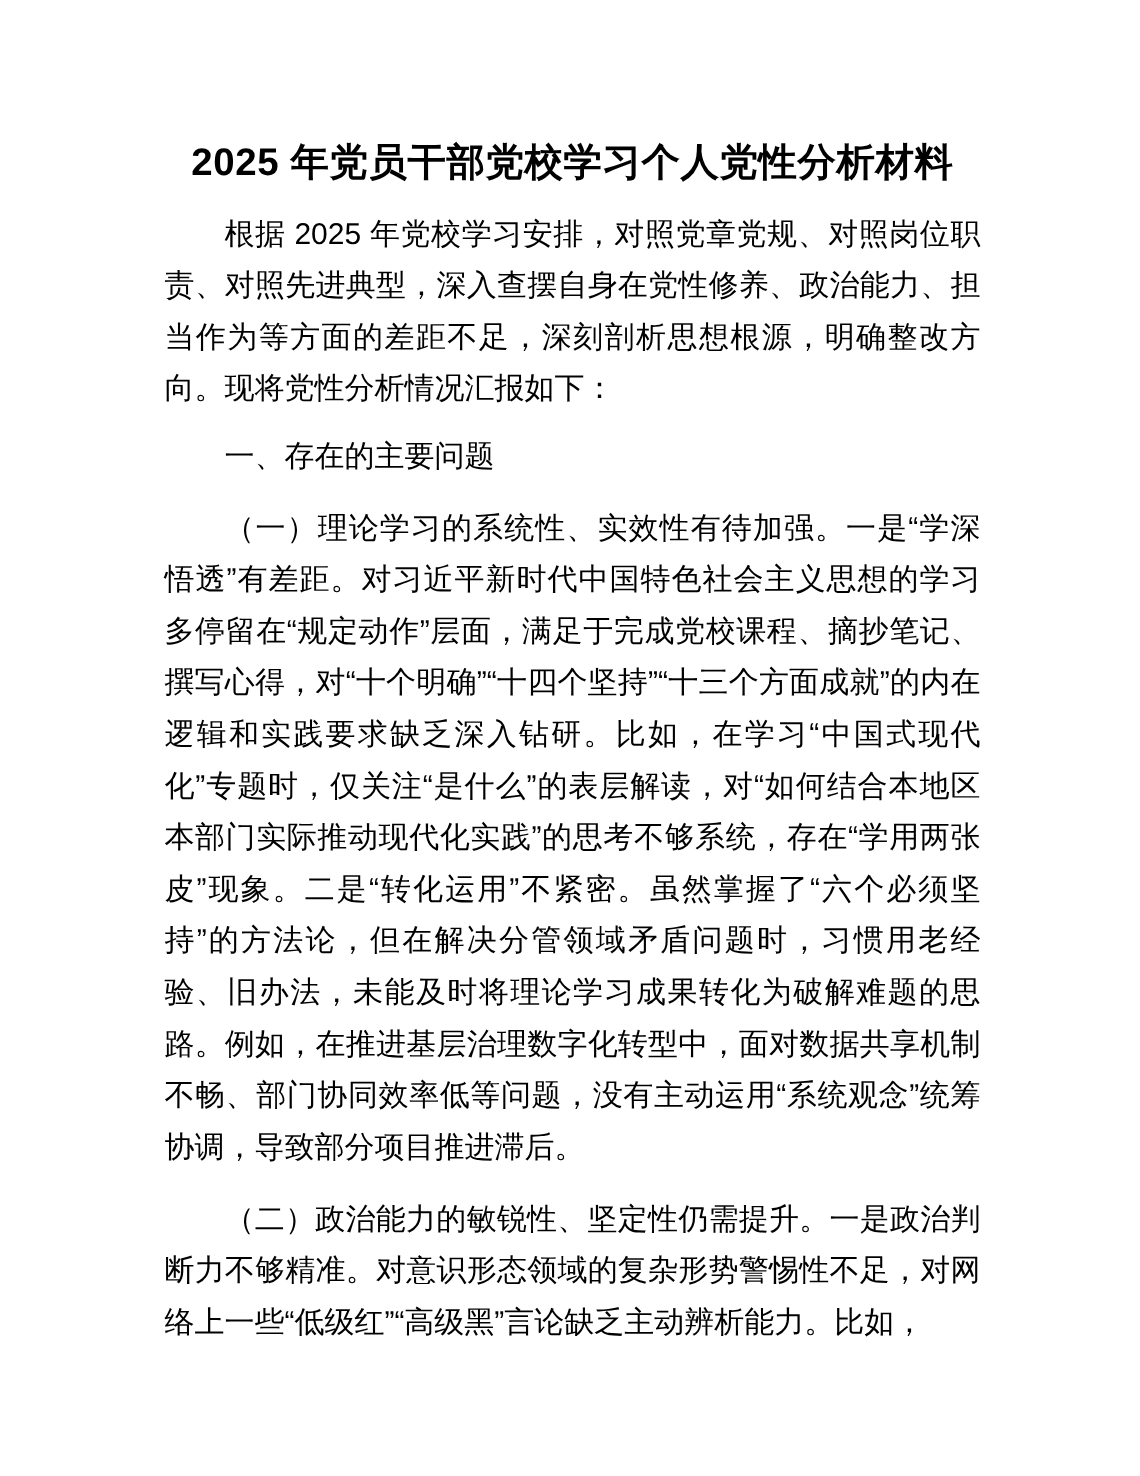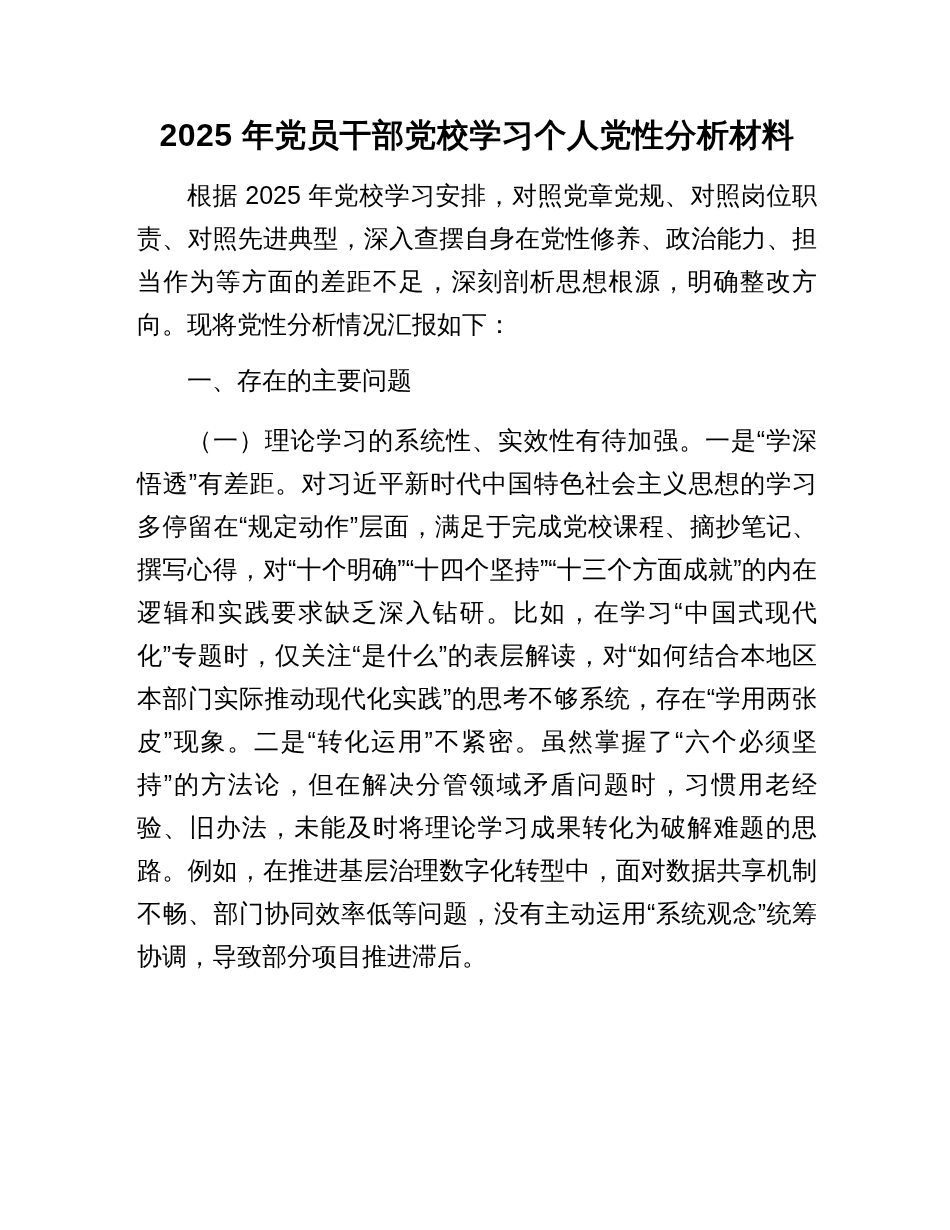--- a/index.html
+++ b/index.html
@@ -48,13 +48,14 @@
 
 <div class="page">
   <h1 class="doc-title">2025 年党员干部党校学习个人党性分析材料</h1>
 
   <p class="body-para">根据 2025 年党校学习安排，对照党章党规、对照岗位职责、对照先进典型，深入查摆自身在党性修养、政治能力、担当作为等方面的差距不足，深刻剖析思想根源，明确整改方向。现将党性分析情况汇报如下：</p>
 
   <p class="section-heading">一、存在的主要问题</p>
 
   <p class="body-para">（一）理论学习的系统性、实效性有待加强。一是“学深悟透”有差距。对习近平新时代中国特色社会主义思想的学习多停留在“规定动作”层面，满足于完成党校课程、摘抄笔记、撰写心得，对“十个明确”“十四个坚持”“十三个方面成就”的内在逻辑和实践要求缺乏深入钻研。比如，在学习“中国式现代化”专题时，仅关注“是什么”的表层解读，对“如何结合本地区本部门实际推动现代化实践”的思考不够系统，存在“学用两张皮”现象。二是“转化运用”不紧密。虽然掌握了“六个必须坚持”的方法论，但在解决分管领域矛盾问题时，习惯用老经验、旧办法，未能及时将理论学习成果转化为破解难题的思路。例如，在推进基层治理数字化转型中，面对数据共享机制不畅、部门协同效率低等问题，没有主动运用“系统观念”统筹协调，导致部分项目推进滞后。</p>
 
+  <p class="body-para">（二）政治能力的敏锐性、坚定性仍需提升。一是政治判断力不够精准。对意识形态领域的复杂形势警惕性不足，对网络上一些“低级红”“高级黑”言论缺乏主动辨析能力。比如，</p>
 </div>
 
 </body></html>

